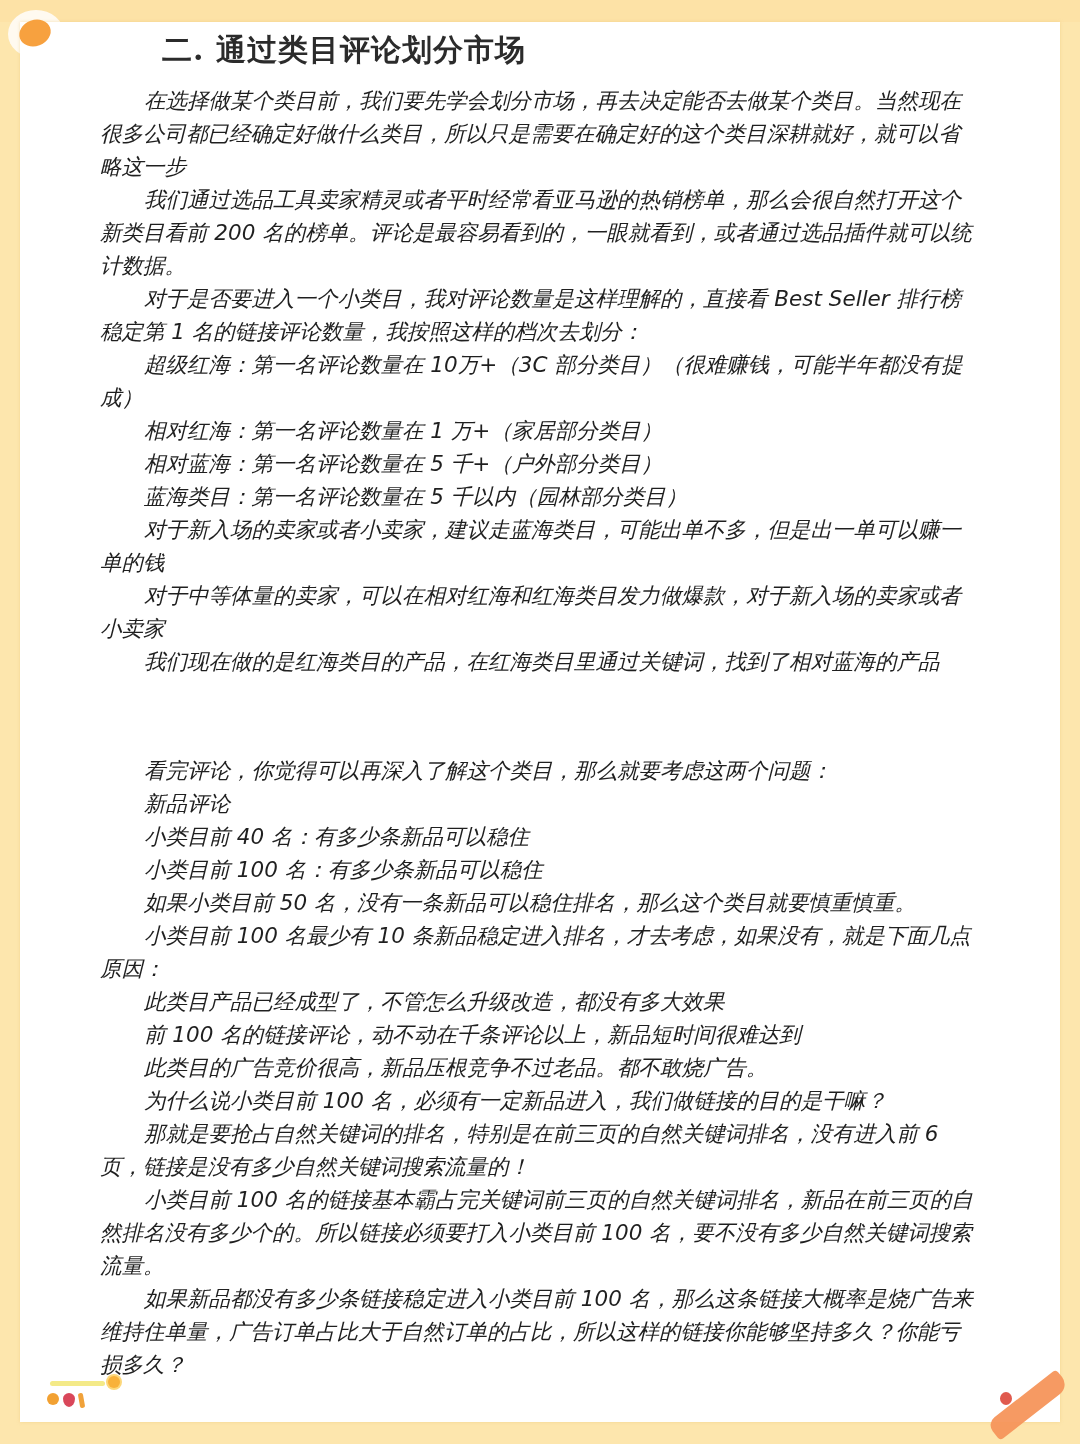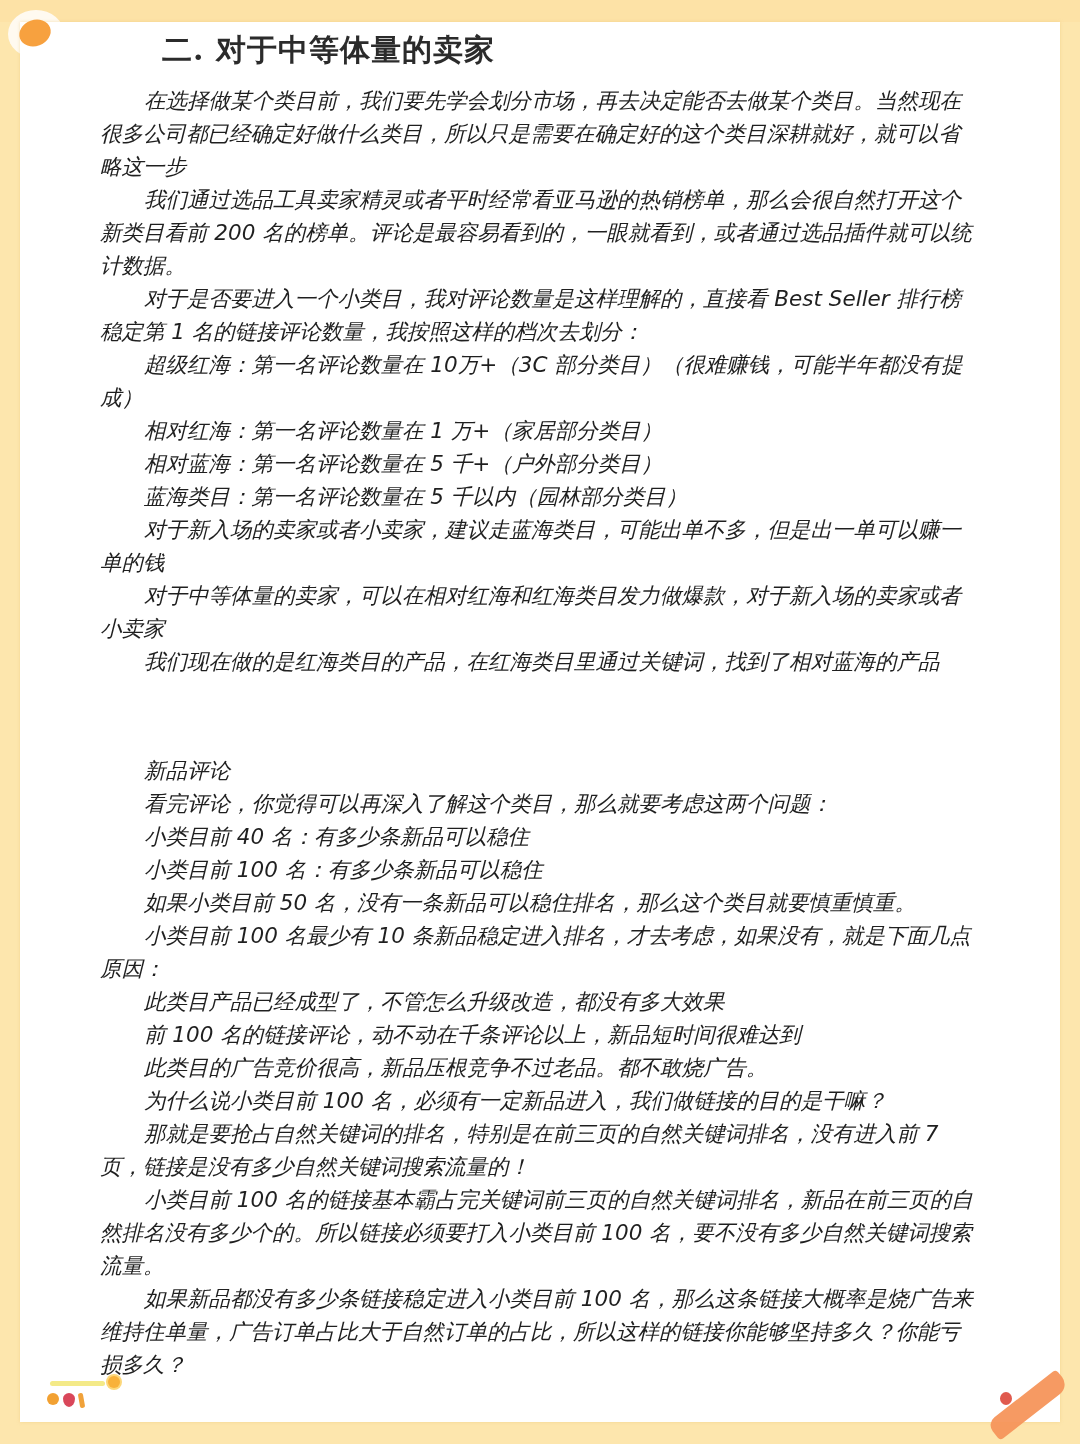--- a/index.html
+++ b/index.html
@@ -129,45 +129,45 @@
 <body>
 
 <div class="frame-top"></div>
 
 <div class="corner-blob"></div>
 
 <div class="paper"></div>
 
 <div class="orange-dot"></div>
 
-<h1 class="title">二. 对于中等体量的卖家</h1>
+<h1 class="title">二. 通过类目评论划分市场</h1>
 
 <div class="content" id="content">
     <p class="para">在选择做某个类目前，我们要先学会划分市场，再去决定能否去做某个类目。当然现在很多公司都已经确定好做什么类目，所以只是需要在确定好的这个类目深耕就好，就可以省略这一步</p>
     <p class="para">我们通过选品工具卖家精灵或者平时经常看亚马逊的热销榜单，那么会很自然打开这个新类目看前 200 名的榜单。评论是最容易看到的，一眼就看到，或者通过选品插件就可以统计数据。</p>
     <p class="para">对于是否要进入一个小类目，我对评论数量是这样理解的，直接看 Best Seller 排行榜稳定第 1 名的链接评论数量，我按照这样的档次去划分：</p>
     <p class="para">超级红海：第一名评论数量在 10万+（3C 部分类目）（很难赚钱，可能半年都没有提成）</p>
     <p class="para">相对红海：第一名评论数量在 1 万+（家居部分类目）</p>
     <p class="para">相对蓝海：第一名评论数量在 5 千+（户外部分类目）</p>
     <p class="para">蓝海类目：第一名评论数量在 5 千以内（园林部分类目）</p>
     <p class="para">对于新入场的卖家或者小卖家，建议走蓝海类目，可能出单不多，但是出一单可以赚一单的钱</p>
     <p class="para">对于中等体量的卖家，可以在相对红海和红海类目发力做爆款，对于新入场的卖家或者小卖家</p>
     <p class="para">我们现在做的是红海类目的产品，在红海类目里通过关键词，找到了相对蓝海的产品</p>
     <p class="blank"></p>
+    <p class="para">看完评论，你觉得可以再深入了解这个类目，那么就要考虑这两个问题：</p>
     <p class="para">新品评论</p>
-    <p class="para">看完评论，你觉得可以再深入了解这个类目，那么就要考虑这两个问题：</p>
     <p class="para">小类目前 40 名：有多少条新品可以稳住</p>
     <p class="para">小类目前 100 名：有多少条新品可以稳住</p>
     <p class="para">如果小类目前 50 名，没有一条新品可以稳住排名，那么这个类目就要慎重慎重。</p>
     <p class="para">小类目前 100 名最少有 10 条新品稳定进入排名，才去考虑，如果没有，就是下面几点原因：</p>
     <p class="para">此类目产品已经成型了，不管怎么升级改造，都没有多大效果</p>
     <p class="para">前 100 名的链接评论，动不动在千条评论以上，新品短时间很难达到</p>
     <p class="para">此类目的广告竞价很高，新品压根竞争不过老品。都不敢烧广告。</p>
     <p class="para">为什么说小类目前 100 名，必须有一定新品进入，我们做链接的目的是干嘛？</p>
-    <p class="para">那就是要抢占自然关键词的排名，特别是在前三页的自然关键词排名，没有进入前 7 页，链接是没有多少自然关键词搜索流量的！</p>
+    <p class="para">那就是要抢占自然关键词的排名，特别是在前三页的自然关键词排名，没有进入前 6 页，链接是没有多少自然关键词搜索流量的！</p>
     <p class="para">小类目前 100 名的链接基本霸占完关键词前三页的自然关键词排名，新品在前三页的自然排名没有多少个的。所以链接必须要打入小类目前 100 名，要不没有多少自然关键词搜索流量。</p>
     <p class="para">如果新品都没有多少条链接稳定进入小类目前 100 名，那么这条链接大概率是烧广告来维持住单量，广告订单占比大于自然订单的占比，所以这样的链接你能够坚持多久？你能亏损多久？</p>
   </div>
 
 <div class="sticker-line"></div>
 <div class="sticker-flower"></div>
 <div class="fruit fruit-orange"></div>
 <div class="fruit fruit-strawberry"></div>
 <div class="fruit fruit-carrot"></div>
 <div class="apple-sticker"></div>

